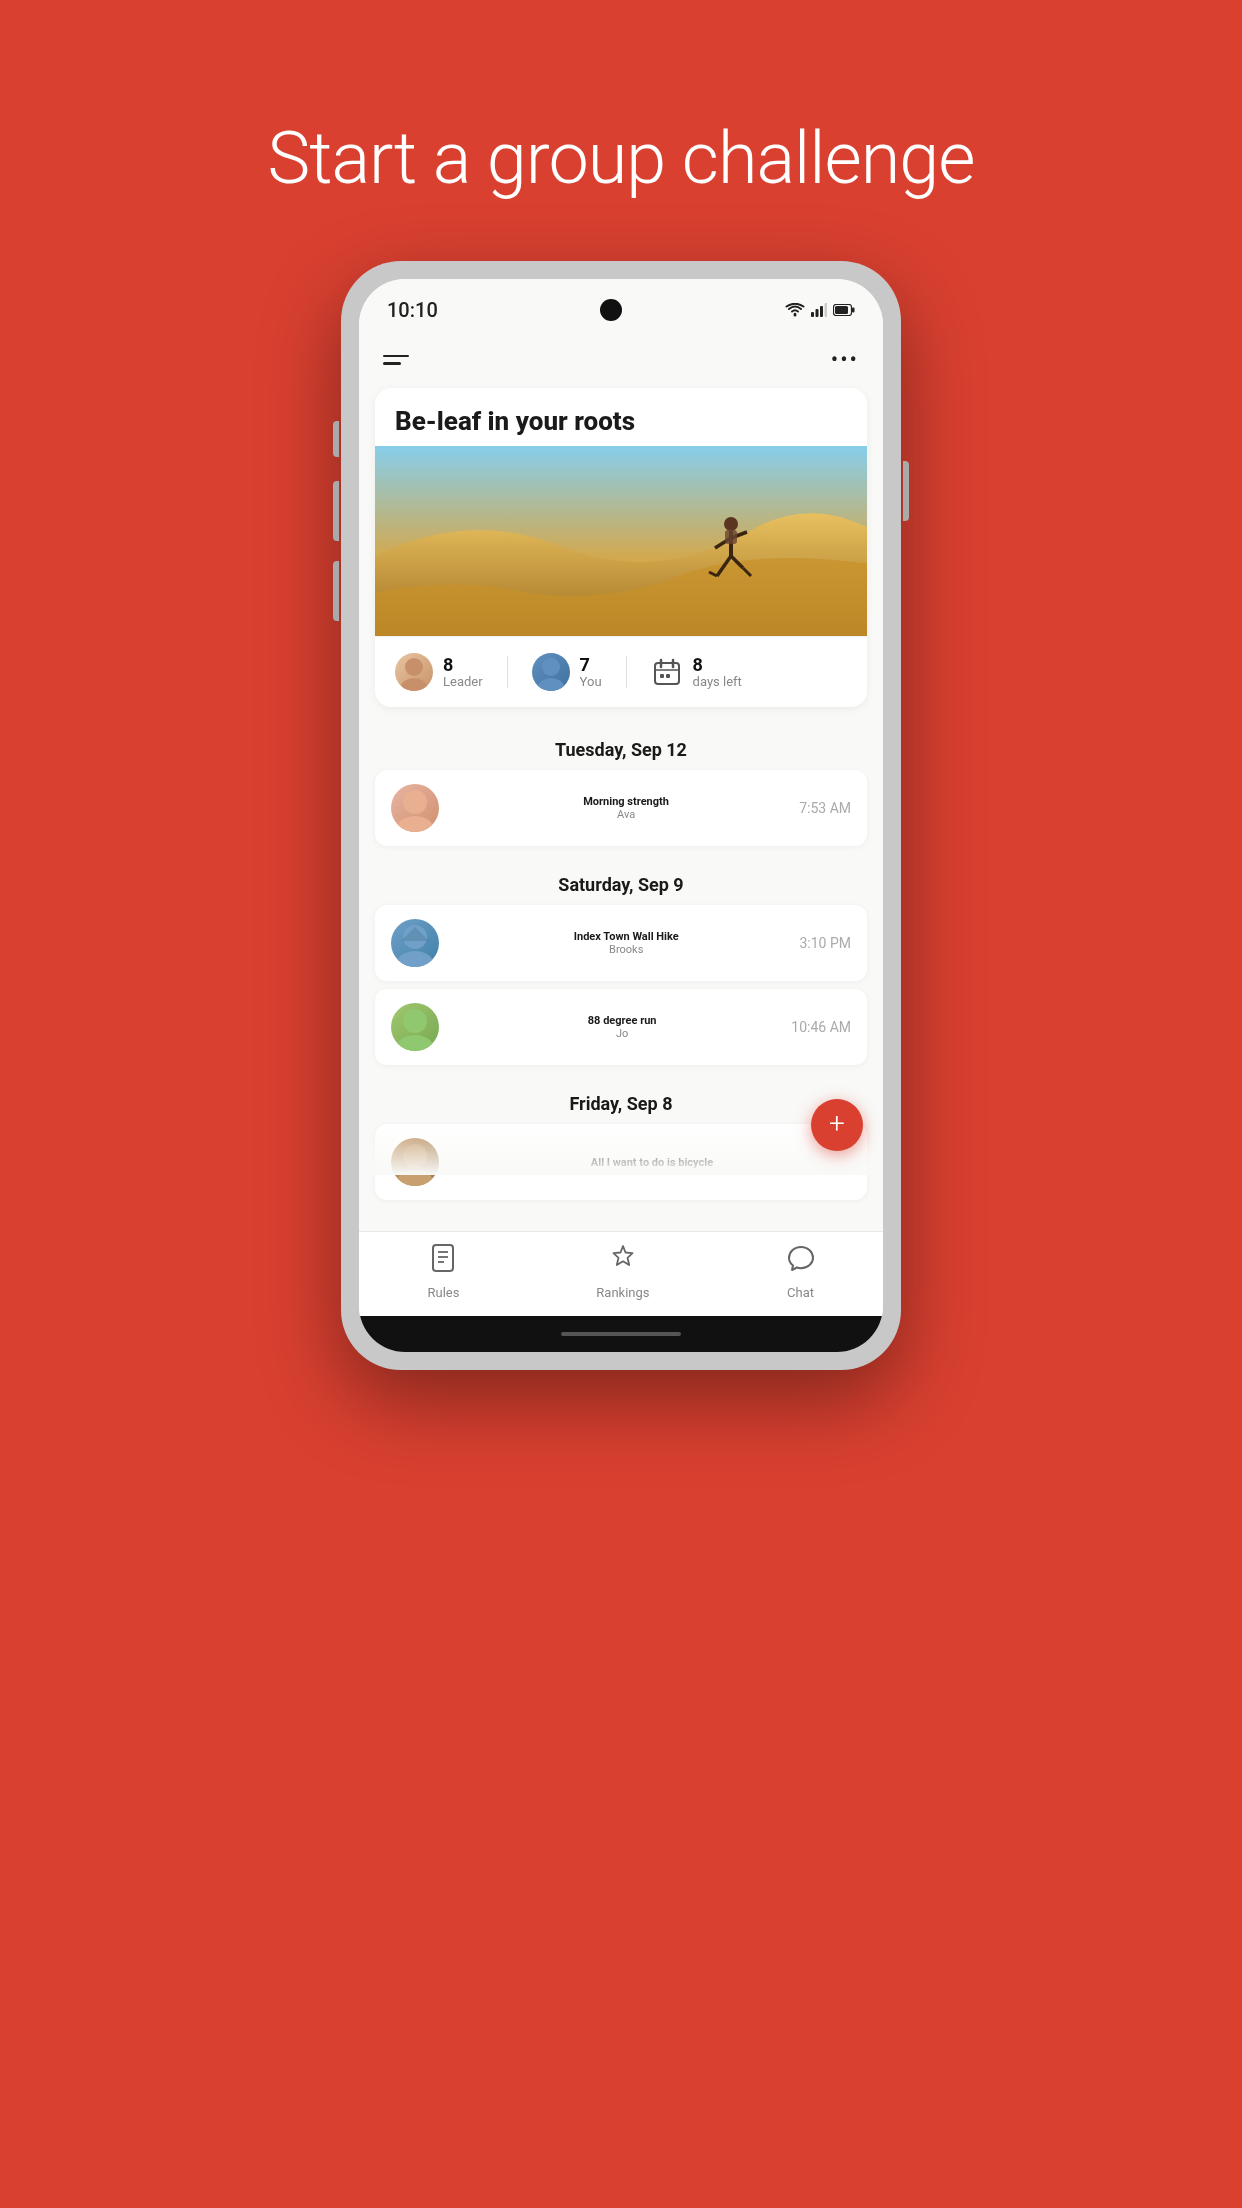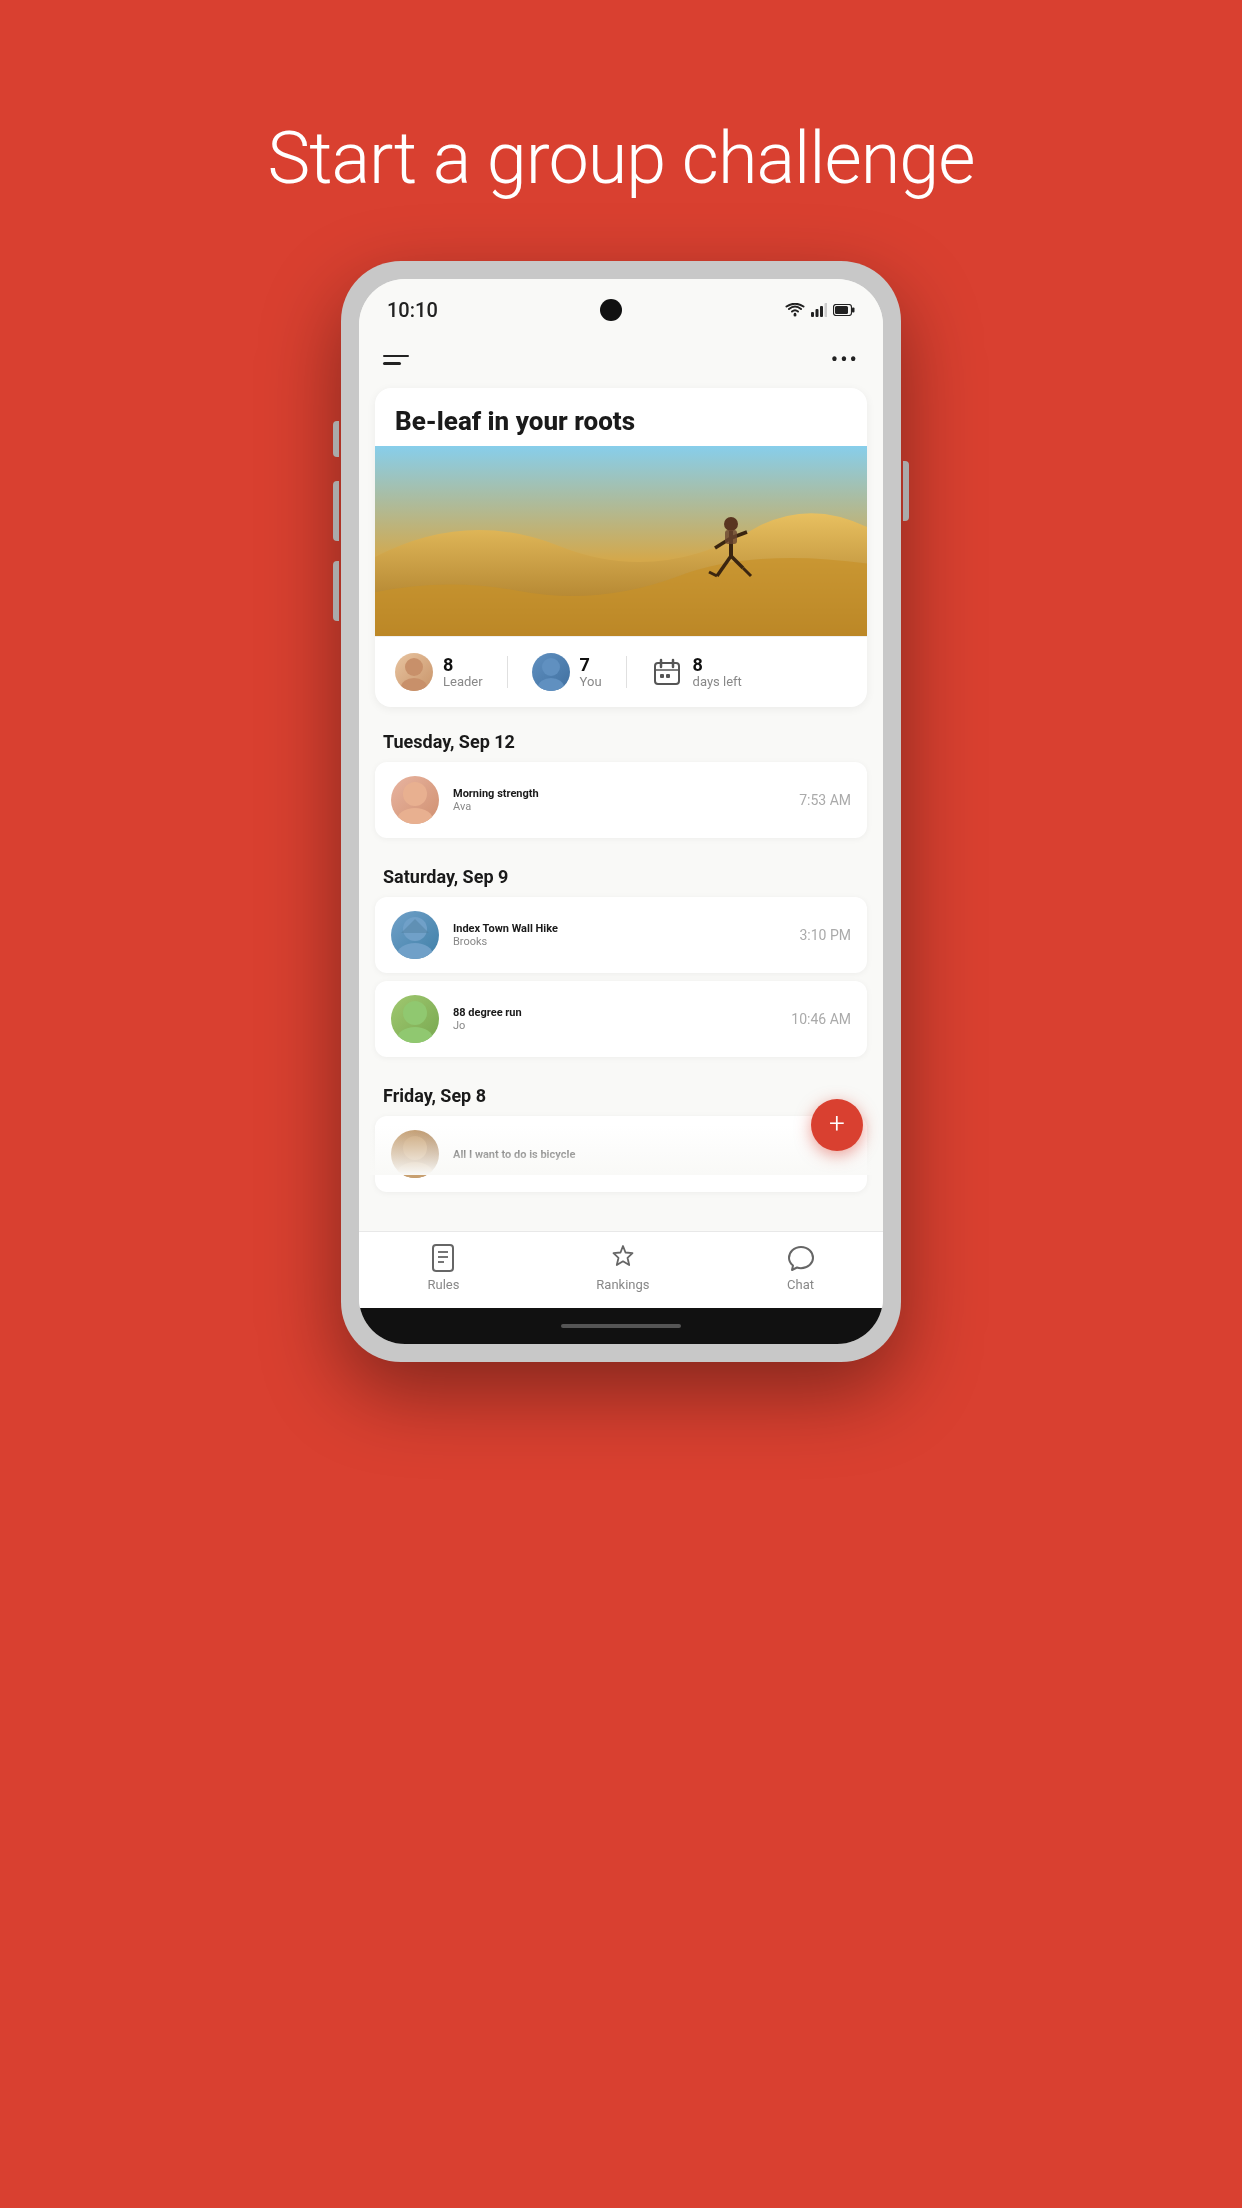--- a/index.html
+++ b/index.html
@@ -161,21 +161,22 @@
     }
     .calendar-icon-wrap {
       width: 32px;
       height: 32px;
       display: flex;
       align-items: center;
       justify-content: center;
     }
     
     .feed-section {
-      padding: 4px 16px;
+      padding: 12px 16px;
+      text-align: center;
     }
     .date-header {
       font-size: 18px;
       font-weight: 700;
       color: #1a1a1a;
       padding: 20px 8px 10px;
     }
     .activity-item {
       background: white;
       border-radius: 12px;
@@ -245,21 +246,21 @@
       display: flex;
       justify-content: space-around;
       align-items: center;
       padding: 12px 0 16px;
       border-top: 1px solid #e8e8e8;
     }
     .nav-item {
       display: flex;
       flex-direction: column;
       align-items: center;
-      gap: 5px;
+      gap: 13px;
     }
     .nav-icon {
       width: 28px;
       height: 28px;
       display: flex;
       align-items: center;
       justify-content: center;
     }
     .nav-label {
       font-size: 13px;

